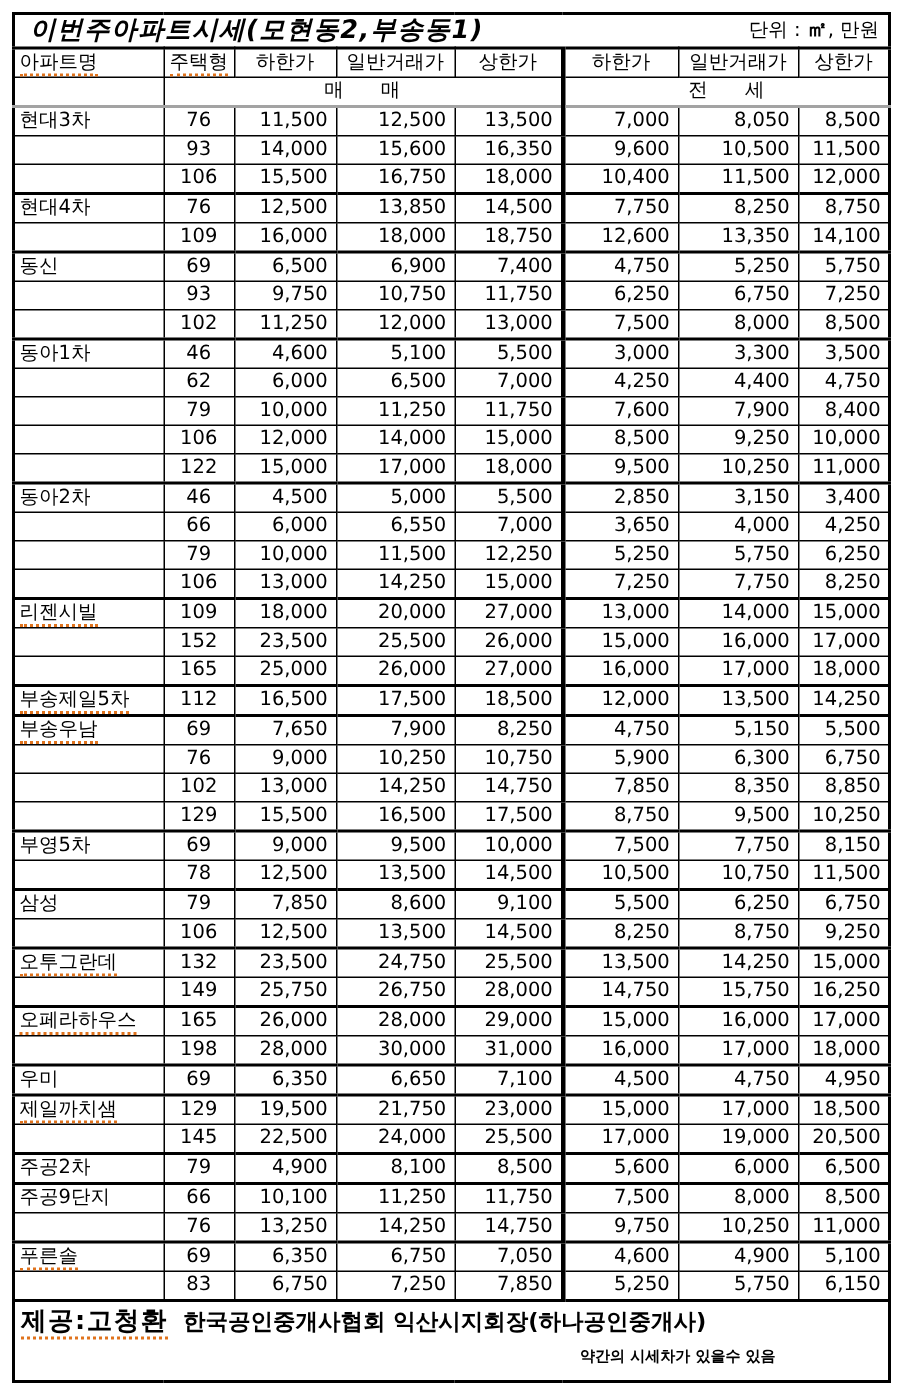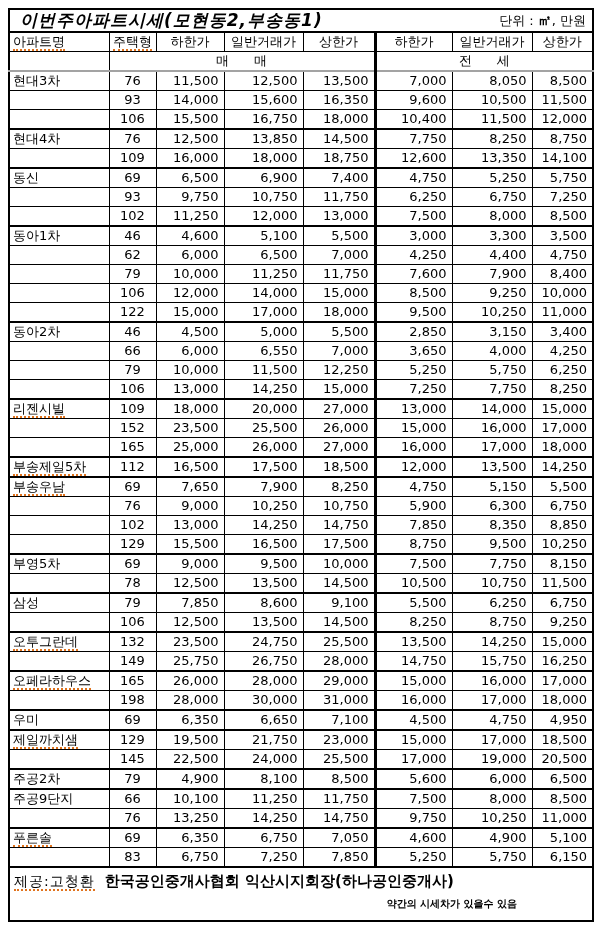--- a/index.html
+++ b/index.html
@@ -25,21 +25,21 @@
   td.c-name{text-align:left;padding-left:3px;}
   td.c-type{text-align:center;}
   td.c-num{text-align:right;padding-right:5px;}
   td.m-end{border-right:3px solid #000;}
   tr.group-start td{border-top:2px solid #000;}
   
   .sq{border-bottom:2px dotted #e0731d;padding-bottom:0px;}
   
   td.footer-cell{height:52px;border-top:2px solid #000;vertical-align:top;}
   .footer-line1{padding:4px 0 0 4px;white-space:nowrap;}
-  .provider{font-size:14px;font-weight:normal;letter-spacing:1px;}
+  .provider{font-size:17px;font-weight:bold;letter-spacing:1px;}
   .org{font-size:15px;font-weight:bold;margin-left:6px;}
   .footer-note{font-size:10px;font-weight:bold;text-align:right;padding-right:75px;margin-top:4px;}
 </style>
 </head>
 <body>
 
 <div class="page">
   <table class="sheet">
     <colgroup>
       <col style="width:100px">

